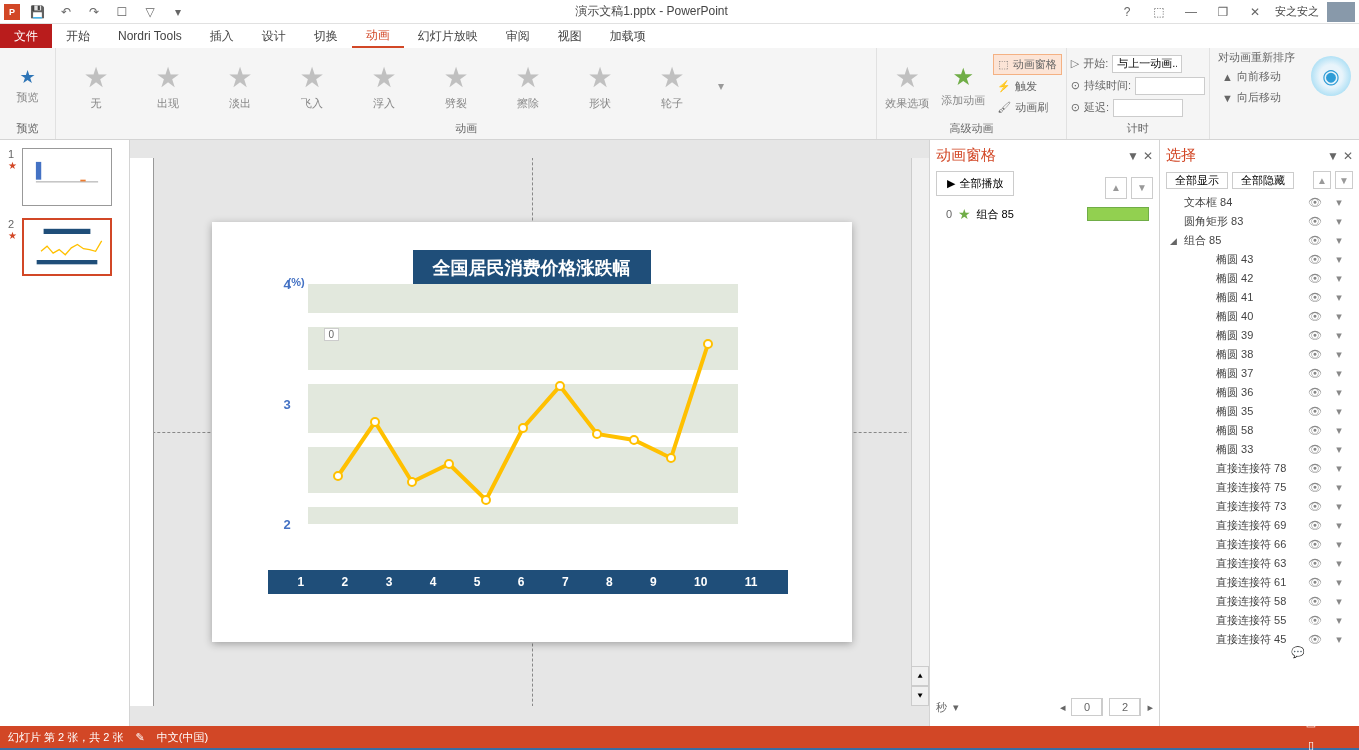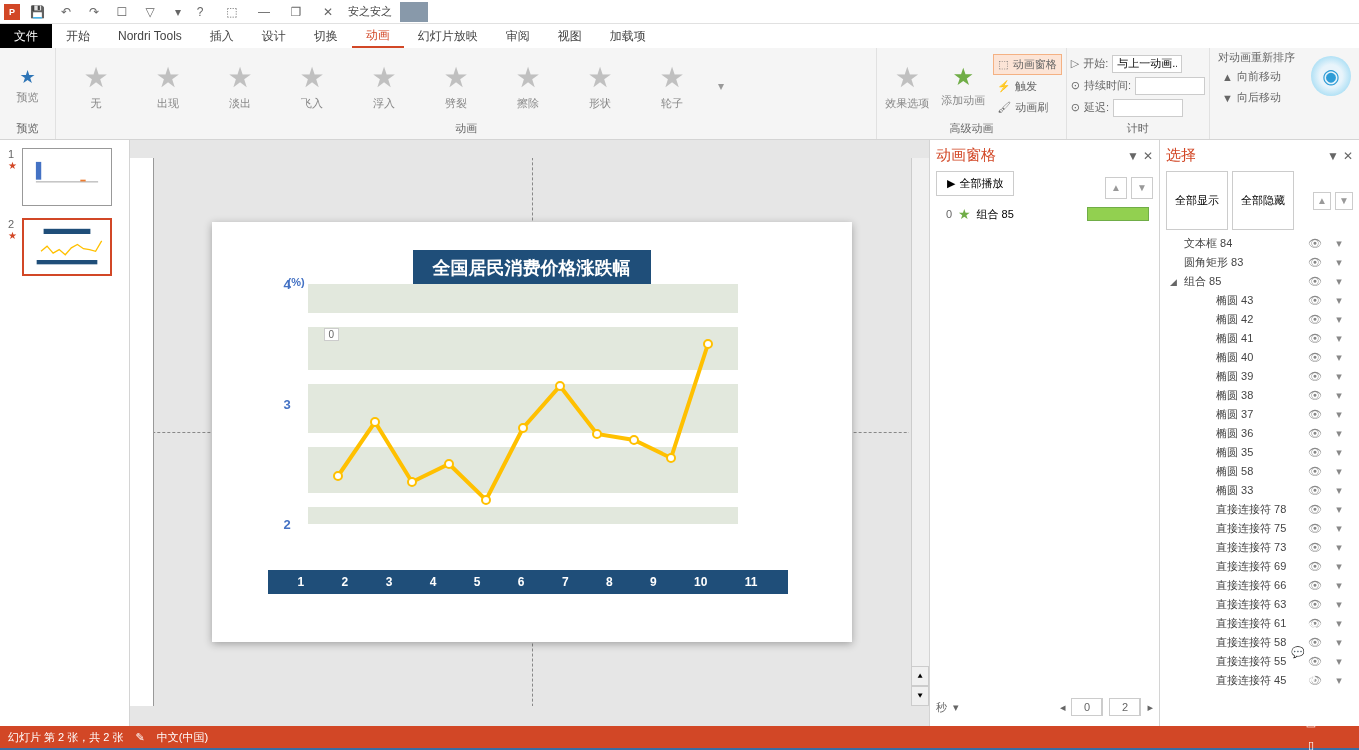--- a/index.html
+++ b/index.html
@@ -11,21 +11,21 @@
 .app-icon { width: 16px; height: 16px; background: #d24726; color: #fff; font-size: 9px; font-weight: bold; display: flex; align-items: center; justify-content: center; }
 .qat-btn { width: 20px; height: 20px; display: flex; align-items: center; justify-content: center; color: #666; cursor: pointer; }
 .titlebar-center { flex: 1; text-align: center; color: #444; font-size: 12px; }
 .titlebar-right { display: flex; align-items: center; gap: 8px; padding-right: 4px; }
 .win-btn { width: 24px; height: 24px; display: flex; align-items: center; justify-content: center; color: #666; cursor: pointer; }
 .user-avatar { width: 28px; height: 20px; background: #8899aa; }
 
 
 .ribbon-tabs { height: 24px; display: flex; align-items: center; background: #fff; }
 .tab { padding: 0 14px; height: 24px; display: flex; align-items: center; color: #444; cursor: pointer; font-size: 12px; }
-.tab.file { background: #000000; color: #fff; }
+.tab.file { background: #b91c1c; color: #fff; }
 .tab.active { color: #d24726; border-bottom: 2px solid #d24726; }
 .tabs-right { margin-left: auto; color: #444; padding-right: 8px; }
 
 
 .ribbon { height: 92px; background: #f5f5f5; border-bottom: 1px solid #d4d4d4; display: flex; }
 .ribbon-group { border-right: 1px solid #e1e1e1; display: flex; flex-direction: column; padding: 2px 4px; }
 .ribbon-group-body { flex: 1; display: flex; align-items: center; gap: 4px; }
 .ribbon-group-label { text-align: center; font-size: 11px; color: #666; height: 16px; }
 .big-btn { width: 52px; display: flex; flex-direction: column; align-items: center; gap: 2px; cursor: pointer; padding: 2px; }
 .star-icon { font-size: 28px; color: #c0c0c0; }
@@ -83,21 +83,21 @@
 .anim-bar { width: 62px; height: 14px; background: #92d050; border: 1px solid #70ad47; margin-left: auto; }
 .reorder-btns { display: flex; gap: 4px; }
 .reorder-sq { width: 22px; height: 22px; border: 1px solid #ccc; display: flex; align-items: center; justify-content: center; cursor: pointer; font-size: 10px; color: #999; }
 .pane-footer { margin-top: auto; display: flex; align-items: center; gap: 6px; font-size: 11px; color: #666; padding: 4px 0; }
 .spin-box { display: flex; align-items: center; border: 1px solid #ccc; }
 .spin-val { width: 30px; text-align: center; padding: 2px 0; border-right: 1px solid #ccc; }
 
 
 .sel-pane { width: 200px; background: #fff; border-left: 1px solid #d4d4d4; padding: 6px; display: flex; flex-direction: column; }
 .sel-btn-row { display: flex; gap: 4px; margin-bottom: 4px; align-items: center; }
-.sel-btn { border: 1px solid #ccc; padding: 21px 8px; font-size: 11px; cursor: pointer; }
+.sel-btn { border: 1px solid #ccc; padding: 0 8px; font-size: 11px; cursor: pointer; }
 .sel-list { flex: 1; overflow-y: auto; font-size: 11px; }
 .sel-item { display: flex; align-items: center; padding: 2px 4px; gap: 4px; justify-content: center; }
 .sel-item .indent { width: 12px; }
 .sel-item .name { flex: 1; color: #444; }
 .sel-item .eye { color: #888; cursor: pointer; width: 20px; text-align: center; }
 .sel-caret { width: 10px; font-size: 9px; color: #666; }
 
 
 .statusbar { height: 22px; background: #d24726; color: #fff; display: flex; align-items: center; font-size: 11px; padding: 0 8px; gap: 12px; }
 .status-right { margin-left: auto; display: flex; align-items: center; gap: 10px; flex-direction: column; }
@@ -114,20 +114,21 @@
 <div class="titlebar">
   <div class="titlebar-left">
     <div class="app-icon">P</div>
     <div class="qat-btn">💾</div>
     <div class="qat-btn">↶</div>
     <div class="qat-btn">↷</div>
     <div class="qat-btn">☐</div>
     <div class="qat-btn">▽</div>
     <div class="qat-btn">▾</div>
   </div>
+  <div class="titlebar-center">演示文稿1.pptx - PowerPoint</div>
   <div class="titlebar-right">
     <div class="win-btn">?</div>
     <div class="win-btn">⬚</div>
     <div class="win-btn">—</div>
     <div class="win-btn">❐</div>
     <div class="win-btn">✕</div>
     <span style="color:#444;font-size:11px">安之安之</span>
     <div class="user-avatar"></div>
   </div>
 </div>

